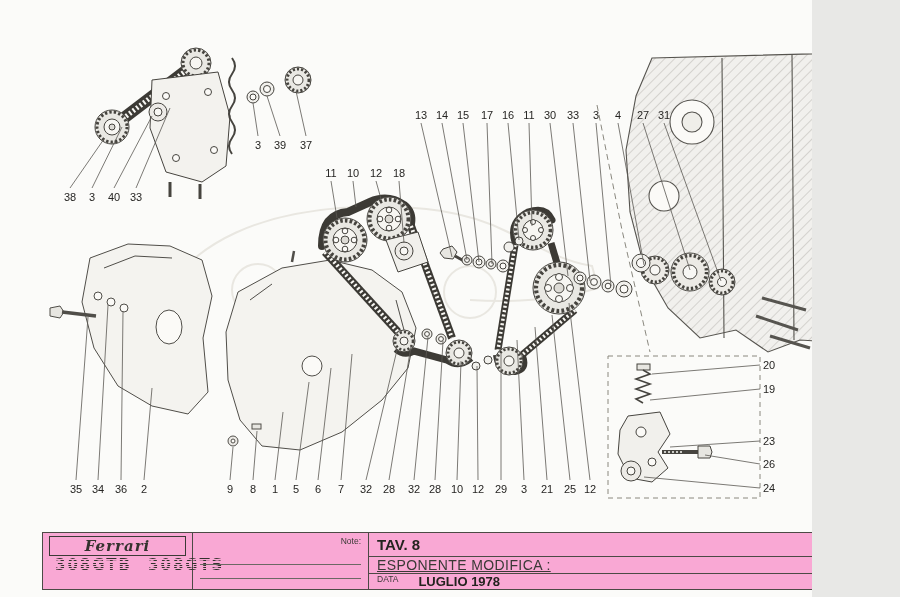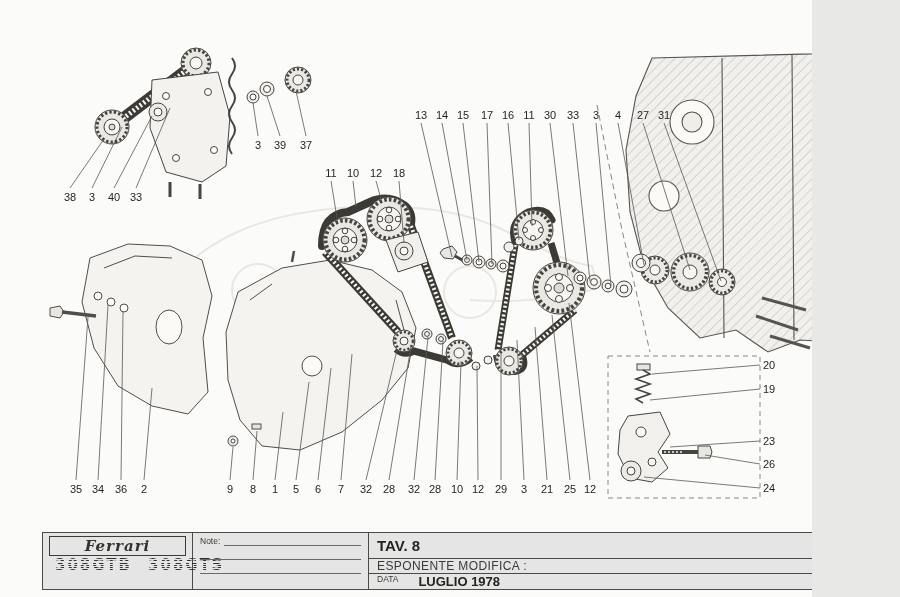--- a/index.html
+++ b/index.html
@@ -10,21 +10,21 @@
   #diagram{position:absolute;left:0;top:0;}
   #diagram text.callout{
     font-family:"Liberation Sans",sans-serif;font-size:11px;fill:#262523;
     text-anchor:middle;
   }
   #diagram line.leader{stroke:#5a5853;stroke-width:0.8;}
 
   
   #titleblock{
     position:absolute;left:42px;top:532px;width:836px;height:58px;
-    border:1.5px solid #4c4a45;background:#e5e5e5;display:flex;box-sizing:border-box;
+    border:1.5px solid #4c4a45;background:#f9a8d4;display:flex;box-sizing:border-box;
   }
   .tb-cell{border-right:1.2px solid #4c4a45;box-sizing:border-box;position:relative;}
   .tb-logo{width:150px;padding:3px 6px 2px 6px;display:flex;flex-direction:column;gap:2px;}
   .ferrari-box{
     border:1.4px solid #3c3a36;align-self:stretch;text-align:center;
     font-family:"DejaVu Serif",serif;font-style:italic;font-weight:bold;
     font-size:15px;line-height:18px;letter-spacing:1px;color:#34322e;
   }
   .models{display:flex;gap:16px;padding-left:6px;}
   .model{display:flex;flex-direction:row;line-height:0.95;}
@@ -35,29 +35,29 @@
     -webkit-background-clip:text;background-clip:text;
   }
   @supports ((-webkit-background-clip:text) or (background-clip:text)){
     .striped{color:transparent;}
   }
   .tb-title{
     width:366px;display:flex;align-items:center;padding-left:10px;
     font-weight:bold;font-size:12px;letter-spacing:.6px;color:#2b2a27;
   }
   .tb-note{width:176px;padding:3px 7px;font-size:8.5px;color:#3a3936;}
-  .note-row{display:flex;align-items:flex-end;gap:4px;}
+  .note-row{display:flex;align-items:flex-end;gap:4px;flex-direction:column;}
   .note-line{flex:1;border-bottom:0.9px solid #6b6964;height:9px;}
   .note-line-full{margin-top:13px;border-bottom:0.9px solid #6b6964;height:0;}
   .tb-right{flex:1;border-right:none;display:flex;flex-direction:column;}
   .tb-tav{
     flex:1.7;display:flex;align-items:center;padding-left:8px;
     font-size:15px;font-weight:bold;border-bottom:1.2px solid #4c4a45;color:#24231f;
   }
-  .tb-esp{flex:1;display:flex;align-items:center;padding-left:8px;font-size:12px;border-bottom:1.2px solid #4c4a45;color:#3a3936;letter-spacing:.4px;}
+  .tb-esp{flex:1;display:flex;align-items:center;padding-left:8px;font-size:14px;border-bottom:1.2px solid #4c4a45;color:#3a3936;letter-spacing:.4px;text-decoration:underline;}
   .tb-data{flex:1;display:flex;align-items:flex-start;padding-left:8px;font-size:8.5px;gap:20px;color:#3a3936;}
   .tb-data b{font-size:13px;color:#24231f;}
 </style>
 </head>
 <body>
 
 <div id="sheet">
 
 <svg id="diagram" width="900" height="530" viewBox="0 0 900 530">
   <defs>

